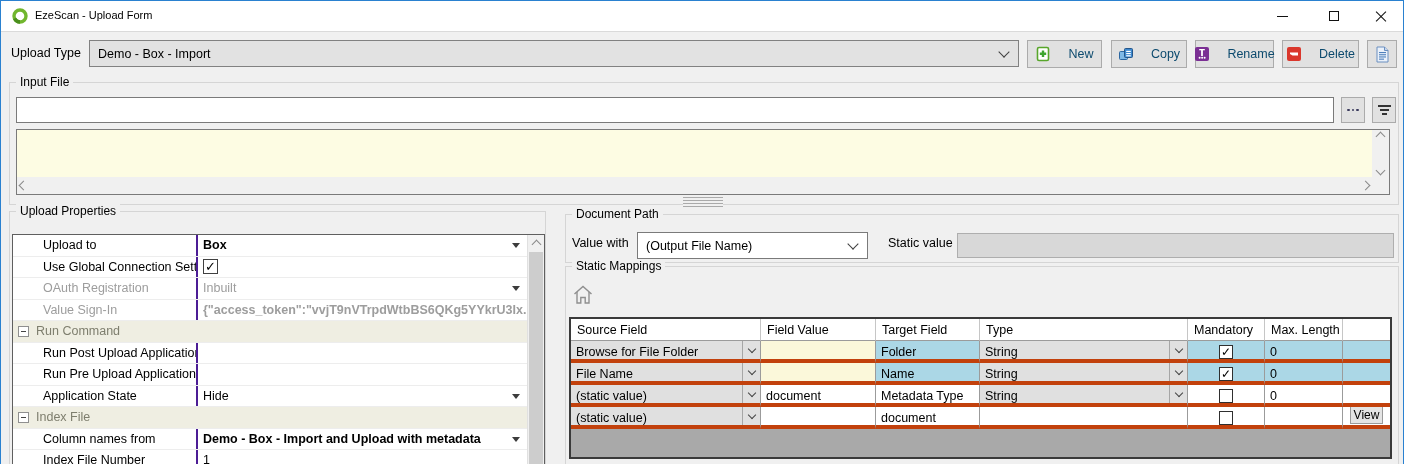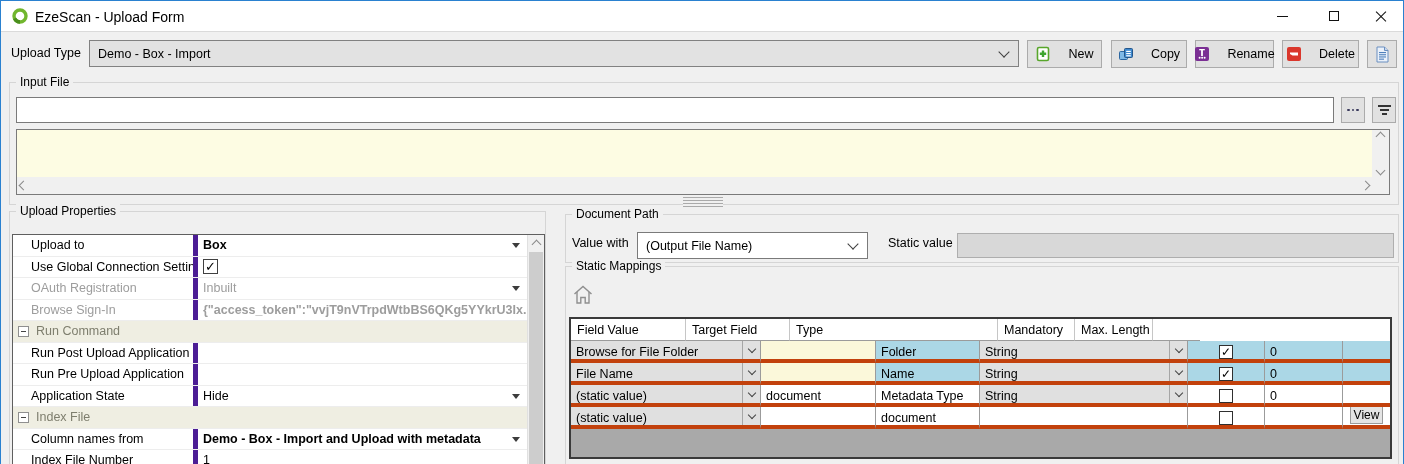--- a/index.html
+++ b/index.html
@@ -5,33 +5,33 @@
   * { box-sizing: border-box; margin:0; padding:0; }
   body { background:#cfcfcf; font-family:"Liberation Sans", sans-serif; }
   .window{
     position:relative; width:1404px; height:464px; background:#f0f0f0;
     border-top:1px solid #2a81d0; border-left:1px solid #2a81d0; border-right:1px solid #2a81d0;
     overflow:hidden; font-size:12.5px; color:#000;
   }
   
   .titlebar{position:absolute;left:0;right:0;top:0;height:31px;background:#fff;border-bottom:1px solid #dadada;}
   .logo{position:absolute;left:10px;top:6px;width:18px;height:18px;}
-  .app-title{position:absolute;left:34px;top:8px;font-size:14px;white-space:nowrap;}
+  .app-title{position:absolute;left:34px;top:8px;font-size:11px;white-space:nowrap;}
   .winbtn{position:absolute;top:0;width:46px;height:30px;display:flex;align-items:center;justify-content:center;background:transparent;border:none;cursor:default;}
   .g-min{width:11px;height:1px;background:#111;}
   .g-max{width:10px;height:10px;border:1px solid #111;background:transparent;}
   .g-close{position:relative;width:14px;height:14px;}
   .g-close::before,.g-close::after{content:"";position:absolute;left:0;top:6.5px;width:14px;height:1px;background:#111;}
   .g-close::before{transform:rotate(45deg);} .g-close::after{transform:rotate(-45deg);}
   
   .label{position:absolute;white-space:nowrap;}
   .combo{position:absolute;border:1px solid #818181;background:#e2e2e2;display:flex;align-items:center;padding:0 44px 0 8px;white-space:nowrap;overflow:hidden;}
   .combo.white{background:#fff;border-color:#7a7a7a;}
   .chev{position:absolute;right:10px;top:50%;margin-top:-6px;width:8px;height:8px;border-right:1.5px solid #3f3f3f;border-bottom:1.5px solid #3f3f3f;transform:rotate(45deg);}
-  .btn{position:absolute;background:#e1e1e1;border:1px solid #ababab;display:flex;align-items:center;justify-content:center;gap:17px;font-size:12.5px;font-family:inherit;color:#000000;}
+  .btn{position:absolute;background:#e1e1e1;border:1px solid #ababab;display:flex;align-items:center;justify-content:center;gap:17px;font-size:12.5px;font-family:inherit;color:#0c4a6e;}
   .ic{display:flex;align-items:center;}
   .groupbox{position:absolute;border:1px solid #d5d5d5;}
   .gb-label{position:absolute;top:-8px;left:6px;background:#f0f0f0;padding:0 4px;font-size:12px;white-space:nowrap;}
   .tfield{position:absolute;background:#fff;border:1px solid #7a7a7a;font-size:12.5px;padding:0 6px;font-family:inherit;}
   .tfield.disabled{background:#d8d8d8;border-color:#aeaeae;}
   .sb-chev{width:7px;height:7px;border-right:1.4px solid #8a8a8a;border-bottom:1.4px solid #8a8a8a;}
   .up{transform:rotate(-135deg);margin-top:3px;} .down{transform:rotate(45deg);margin-bottom:3px;}
   .lft{transform:rotate(135deg);margin-left:3px;} .rgt{transform:rotate(-45deg);margin-right:3px;}
   
   .preview-box{position:absolute;left:6px;top:46px;width:1374px;height:66px;border:1px solid #7a7a7a;background:#f0f0f0;}
@@ -39,21 +39,21 @@
   .vsb{position:absolute;right:0;top:0;width:17px;bottom:17px;background:#f0f0f0;display:flex;flex-direction:column;justify-content:space-between;align-items:center;}
   .hsb{position:absolute;left:0;bottom:0;right:17px;height:17px;background:#f0f0f0;display:flex;justify-content:space-between;align-items:center;}
   .splitter{position:absolute;left:682px;top:196px;width:40px;height:10px;background:repeating-linear-gradient(to bottom,#aaaaaa 0 1px,#f0f0f0 1px 3px);}
   
   .pg{position:absolute;left:2px;top:22px;width:533px;height:242px;border:1px solid #5f5f5f;background:#fff;overflow:hidden;}
   .pg-rows{position:absolute;left:0;top:0;right:17px;bottom:0;overflow:hidden;}
   .pg-sb{position:absolute;top:0;right:0;bottom:0;width:17px;background:#f0f0f0;border-left:1px solid #e0e0e0;}
   .pg-sb .arr{height:16px;display:flex;align-items:center;justify-content:center;}
   .pg-thumb{position:absolute;left:1px;right:1px;top:17px;bottom:0;background:#cdcdcd;}
   .pg-row{display:flex;align-items:stretch;height:21.5px;border-bottom:1px solid #ededed;background:#fff;}
-  .pg-name{width:185px;padding-left:18px;display:flex;align-items:center;border-right:5px solid #4c1d95;overflow:hidden;white-space:nowrap;}
+  .pg-name{width:185px;padding-left:30px;display:flex;align-items:center;border-right:2px solid #4c1d95;overflow:hidden;white-space:nowrap;}
   .pg-value{flex:1;position:relative;display:flex;align-items:center;padding-left:5px;overflow:hidden;white-space:nowrap;}
   .pg-value.bold{font-weight:bold;}
   .pg-vtext{overflow:hidden;white-space:nowrap;padding-right:14px;}
   .pg-row.disabled{color:#9d9d9d;}
   .pg-row.group{background:#efeee2;color:#7e7e6e;padding-left:4px;align-items:center;}
   .collapse-box{width:11px;height:11px;border:1px solid #8f8f8f;background:#fff;position:relative;margin:0 7px 0 1px;flex:none;}
   .collapse-box::after{content:"";position:absolute;left:2px;right:2px;top:4px;height:1px;background:#444;}
   .tri{position:absolute;right:7px;top:50%;margin-top:-2px;width:0;height:0;border-left:4px solid transparent;border-right:4px solid transparent;border-top:5px solid #3c3c3c;}
   .pgcb{width:15px;height:15px;border:1px solid #404040;background:#fff;display:flex;align-items:center;justify-content:center;font-size:13px;line-height:1;}
   .pgcb.checked::after{content:"✓";margin-top:-1px;}
@@ -222,21 +222,21 @@
             </div>
           </div>
           <div class="pg-row disabled">
             <div class="pg-name">OAuth Registration</div>
             <div class="pg-value">
               <span class="pg-vtext">Inbuilt</span>
               <span class="tri"></span>
             </div>
           </div>
           <div class="pg-row disabled">
-            <div class="pg-name">Browse Sign-In</div>
+            <div class="pg-name">Value Sign-In</div>
             <div class="pg-value bold">
               <span class="pg-vtext">{"access_token":"vvjT9nVTrpdWtbBS6QKg5YYkrU3Ix...</span>
             </div>
           </div>
           <div class="pg-row group">
             <span class="collapse-box"></span>
             <span>Run Command</span>
           </div>
           <div class="pg-row">
             <div class="pg-name">Run Post Upload Application</div>
@@ -300,20 +300,21 @@
     <button class="icon-btn" style="left:4px;top:16px;width:26px;height:26px;">
       <span>
         <svg width="22" height="22" viewBox="0 0 22 22" fill="none" stroke="#8f8f8f" stroke-width="1.4">
           <path d="M2.5 10 L11 2.5 L19.5 10"></path>
           <path d="M5 8 V19 H8.8 V13.5 H13.2 V19 H17 V8"></path>
         </svg>
       </span>
     </button>
     <div class="fm-table">
       <div class="fm-header" id="fm-header">
+          <div class="fm-th" style="width: 190px;">Source Field</div>
           <div class="fm-th" style="width: 115px;">Field Value</div>
           <div class="fm-th" style="width: 104px;">Target Field</div>
           <div class="fm-th" style="width: 208px;">Type</div>
           <div class="fm-th" style="width: 77px;">Mandatory</div>
           <div class="fm-th" style="width: 78px;">Max. Length</div>
           <div class="fm-th" style="width: 47px;"></div>
         </div>
       <div id="fm-body">
           <div class="fm-row">
             <div class="fm-td c-src" style="width: 190px;">

